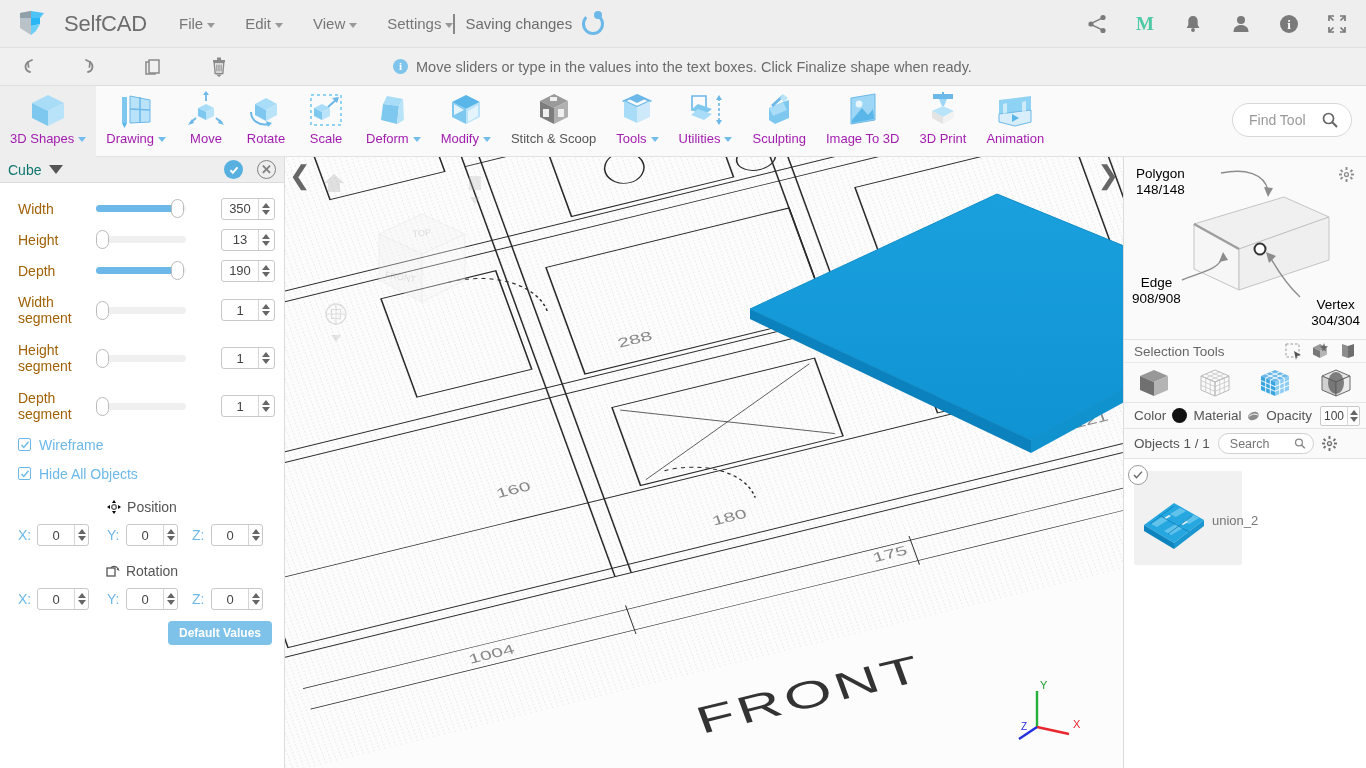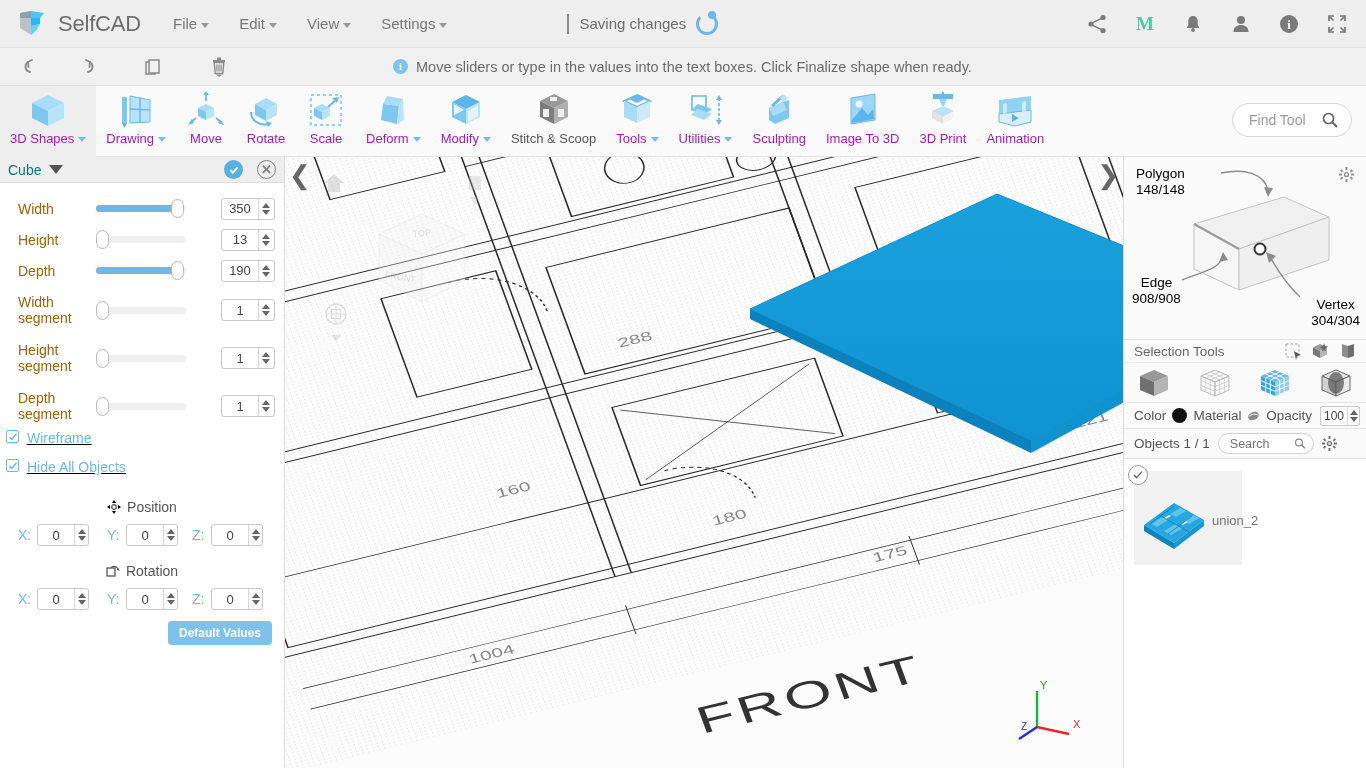--- a/index.html
+++ b/index.html
@@ -12,33 +12,33 @@
 
   
   .topbar {
     position: absolute; top: 0; left: 0; width: 1366px; height: 48px;
     background: #eeeeee; display: flex; align-items: center;
     border-bottom: 1px solid #e0e0e0;
   }
   .logo-wrap { display: flex; align-items: center; margin-left: 18px; }
   .logo-mark { width: 30px; height: 30px; position: relative; }
   .logo-text {
-    font-size: 22px; color: #6d6d6d; margin-left: 10px; letter-spacing: -0.2px;
+    font-size: 22px; color: #6d6d6d; margin-left: 16px; letter-spacing: -0.2px;
   }
   .menu-group { display: flex; align-items: center; margin-left: 32px; gap: 30px; }
   .menu-item {
     font-size: 15px; color: #777; cursor: pointer; white-space: nowrap;
   }
   .caret {
     display: inline-block; width: 0; height: 0; margin-left: 4px;
     border-left: 4px solid transparent; border-right: 4px solid transparent;
     border-top: 5px solid #999; vertical-align: middle;
   }
   .saving-wrap {
-    display: flex; align-items: center; margin-left: 120px; gap: 10px;
+    display: flex; align-items: center; gap: 10px;
   }
   .saving-divider { width: 2px; height: 20px; background: #888; }
   .saving-text { font-size: 15px; color: #6d6d6d; }
   .spinner {
     width: 22px; height: 22px; border-radius: 50%;
     border: 3px solid #6cb8e8; border-top-color: transparent;
     position: relative;
   }
   .spinner::after {
     content:''; position:absolute; width:8px; height:8px; border-radius:50%;
@@ -143,21 +143,21 @@
     font-size: 13px; color: #444; font-family: "Liberation Sans", sans-serif;
     background: transparent;
   }
   .spin {
     width: 15px; height: 20px; border-left: 1px solid #d5d5d5;
     display: flex; flex-direction: column; align-items: center;
     justify-content: center; gap: 2px; cursor: pointer;
   }
   .spin .up { width:0;height:0;border-left:4px solid transparent;border-right:4px solid transparent;border-bottom:5px solid #666; }
   .spin .dn { width:0;height:0;border-left:4px solid transparent;border-right:4px solid transparent;border-top:5px solid #666; }
-  .chkrow { display: flex; align-items: flex-start; padding-left: 6px; height: 29px; cursor: pointer; text-decoration: underline; }
+  .chkrow { display: flex; align-items: center; padding-left: 18px; height: 29px; cursor: pointer; }
   .chkbox {
     width: 13px; height: 13px; border: 1.4px solid #6cb8e8; border-radius: 2px;
     display:flex; align-items:center; justify-content:center; margin-right: 8px;
   }
   .chkbox svg { display:block; }
   .chk-label { font-size: 14px; color: #6cb8e8; }
   .sec-head {
     display: flex; align-items: center; justify-content: center;
     gap: 6px; margin-top: 8px; height: 22px;
   }

